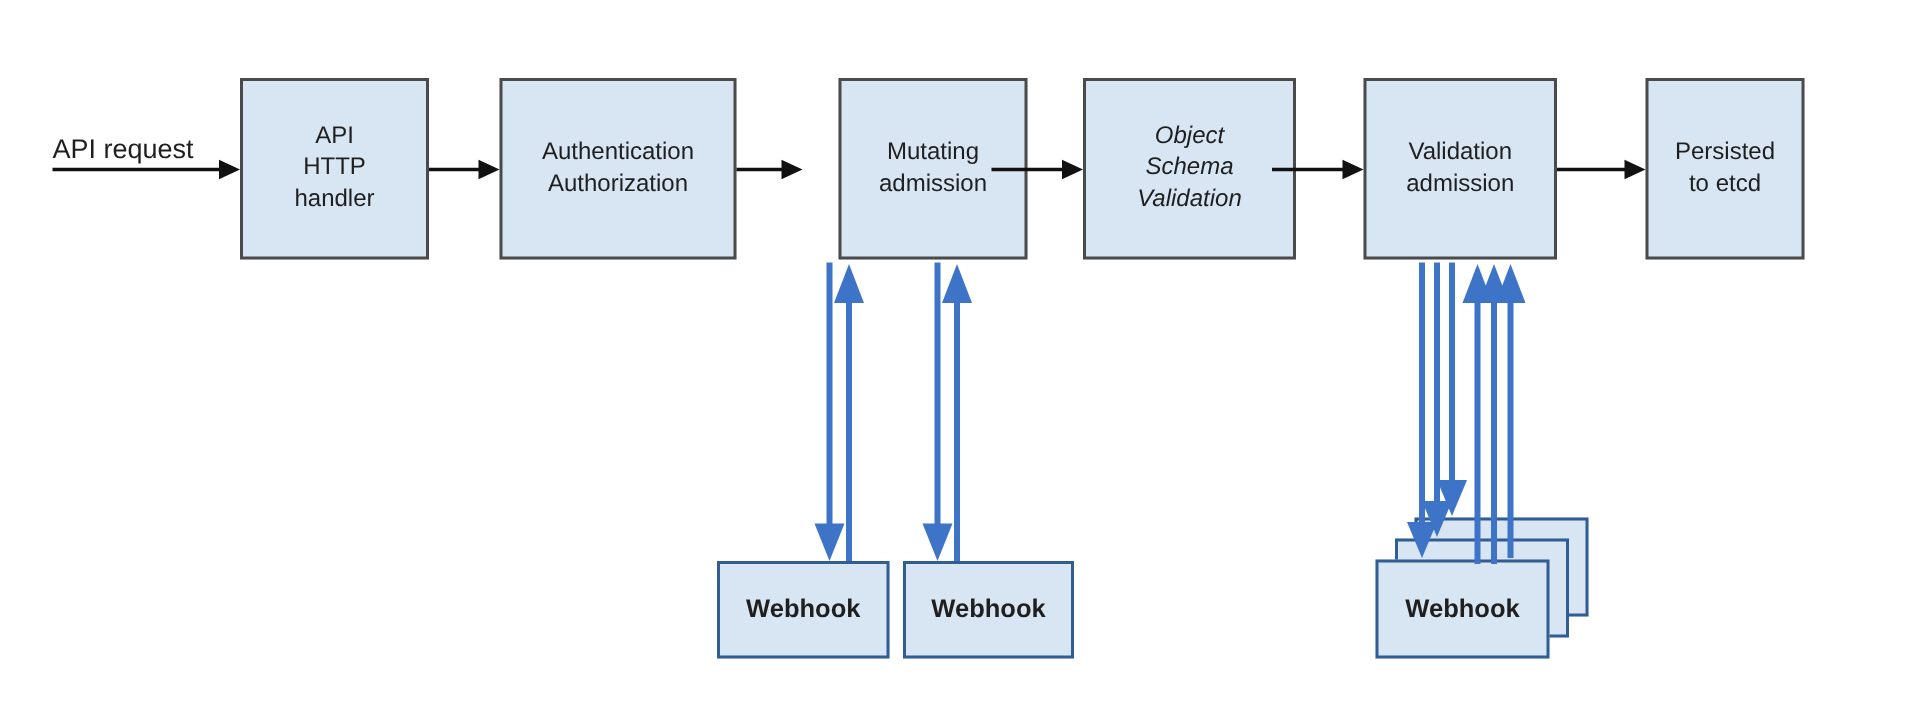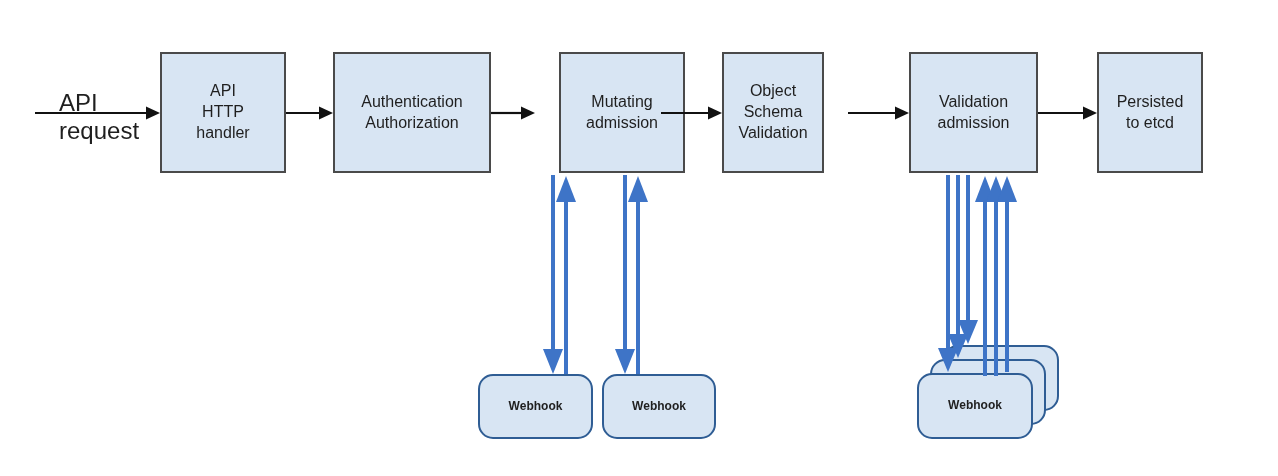--- a/index.html
+++ b/index.html
@@ -39,37 +39,35 @@
     white-space: pre-line;
     font-size: 16px;
     line-height: 1.3;
     color: var(--text);
     z-index: 1;
   }
   .node.stage { top: 52px; height: 121px; }
   .node.webhook {
     border-color: var(--webhook-border);
     font-weight: bold;
-    font-size: 12px;
+    font-size: 17px;
     z-index: 2;
-    border-radius: 15px;
   }
   .node.stack-back   { z-index: 1; }
   .node.stack-middle { z-index: 2; }
   .node.stack-front  { z-index: 2; }
   .request-label {
     position: absolute;
     left: 35px;
     top: 89px;
     width: 120px;
-    font-size: 24px;
+    font-size: 18px;
     color: var(--text);
     z-index: 1;
     letter-spacing: 0px;
-    margin-left: 24px;
   }
   .bl { stroke: var(--arrow-blue); stroke-width: 4; fill: none; }
   .bh { fill: var(--arrow-blue); stroke: none; }
   .kl { stroke: var(--arrow-black); stroke-width: 2.2; fill: none; }
   .kh { fill: var(--arrow-black); stroke: none; }
 </style>
 </head>
 <body>
 
 <div class="canvas">
@@ -146,21 +144,21 @@
 
   <div class="request-label">API request</div>
 
   <div class="node stage" style="left:160px; width:126px;">API
 HTTP
 handler</div>
   <div class="node stage" style="left:333px; width:158px;">Authentication
 Authorization</div>
   <div class="node stage" style="left:559px; width:126px;">Mutating
 admission</div>
-  <div class="node stage" style="left:722px; width:102px;">Object
+  <div class="node stage" style="left:722px; width:142px;font-style:italic;">Object
 Schema
 Validation</div>
   <div class="node stage" style="left:909px; width:129px;">Validation
 admission</div>
   <div class="node stage" style="left:1097px; width:106px;">Persisted
 to etcd</div>
 
   <div class="node webhook" style="left:478px; top:374px; width:115px; height:65px;">Webhook</div>
   <div class="node webhook" style="left:602px; top:374px; width:114px; height:65px;">Webhook</div>
 

